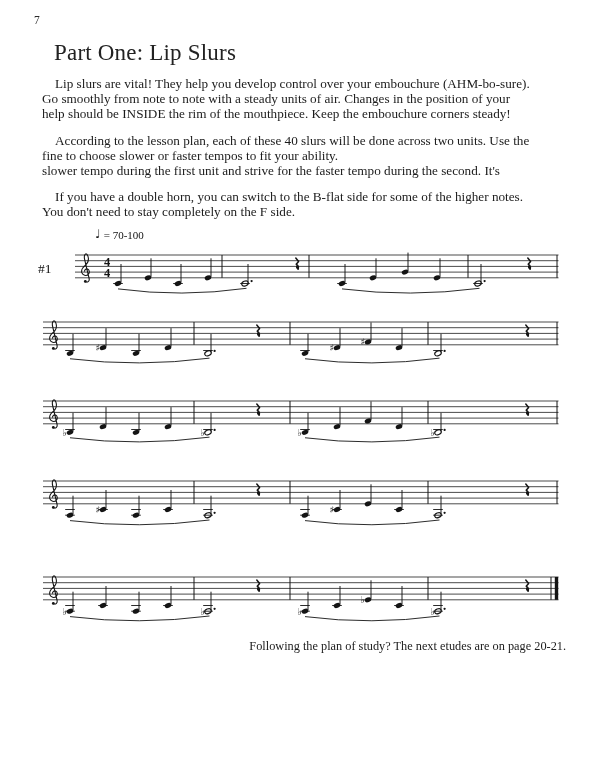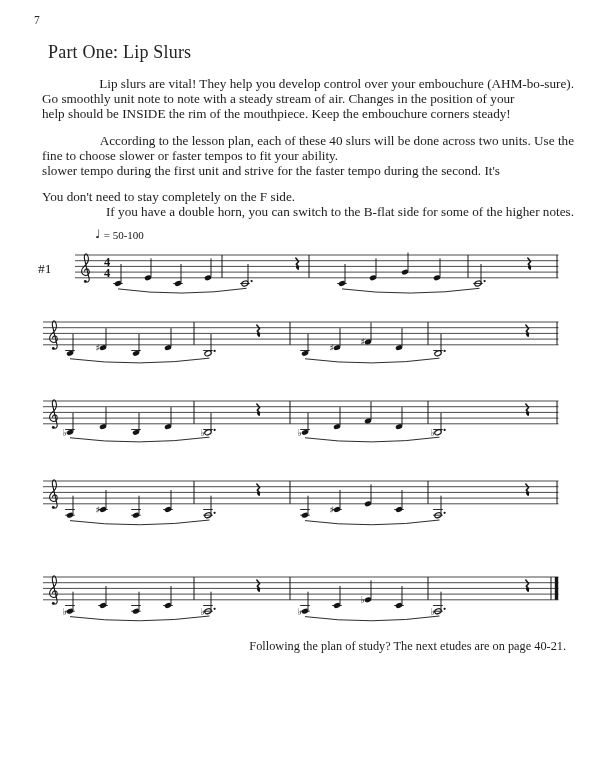--- a/index.html
+++ b/index.html
@@ -12,28 +12,28 @@
     overflow:hidden;
   }
   .page-number{
     position:absolute;left:34px;top:14px;
     font-size:11.5px;color:#2a2a2a;
   }
   .text-col{
     position:absolute;left:42px;top:38px;width:532px;
   }
   .title{
-    font-size:18px;font-weight:400;letter-spacing:0.2px;
-    margin:0 0 9px 6px;line-height:29px;color:#222;
+    font-size:23px;font-weight:400;letter-spacing:0.2px;
+    margin:0 0 9px 12px;line-height:29px;color:#222;
   }
   .para{margin:0 0 11px 0;}
   .tline{
     font-size:13.2px;line-height:15.2px;white-space:nowrap;color:#1b1b1b;
   }
-  .tline.indent{padding-left:13px;text-align:right;}
+  .tline.indent{padding-left:13px;}
   .tempo-mark{
     position:absolute;left:95px;top:228px;
     font-size:11px;color:#111;white-space:nowrap;
     font-family:"Liberation Serif","DejaVu Serif",serif;
   }
   .tempo-mark .qnote{
     font-family:"DejaVu Sans",sans-serif;font-size:12px;
     position:relative;top:-1px;margin-right:3px;
   }
   .ex-label{
@@ -51,37 +51,37 @@
 
 <div class="page">
 
   <div class="page-number">7</div>
 
   <div class="text-col">
     <h1 class="title">Part One: Lip Slurs</h1>
 
     <div class="para">
       <div class="tline indent">Lip slurs are vital! They help you develop control over your embouchure (AHM-bo-sure).</div>
-      <div class="tline">Go smoothly unit note to note with a steady stream of air. Changes in the position of your</div>
+      <div class="tline">Go smoothly from note to note with a steady units of air. Changes in the position of your</div>
       <div class="tline">help should be INSIDE the rim of the mouthpiece. Keep the embouchure corners steady!</div>
     </div>
 
     <div class="para">
       <div class="tline indent">According to the lesson plan, each of these 40 slurs will be done across two units. Use the</div>
       <div class="tline">fine to choose slower or faster tempos to fit your ability.</div>
       <div class="tline">slower tempo during the first unit and strive for the faster tempo during the second. It's</div>
     </div>
 
     <div class="para">
+      <div class="tline indent">If you have a double horn, you can switch to the B-flat side for some of the higher notes.</div>
       <div class="tline">You don't need to stay completely on the F side.</div>
-      <div class="tline indent">If you have a double horn, you can switch to the B-flat side for some of the higher notes.</div>
     </div>
   </div>
 
-  <div class="tempo-mark"><span class="qnote">♩</span><span>= 50-100</span></div>
+  <div class="tempo-mark"><span class="qnote">♩</span><span>= 70-100</span></div>
 
   <div class="ex-label">#1</div>
 
   <div id="systems">
       <svg viewBox="0 0 520 68" width="520" height="68" class="system" style="top:239px;">
         <line x1="35" y1="16" x2="518.5" y2="16" stroke="#2a2a2a" stroke-width="0.85"></line>
         <line x1="35" y1="21.7" x2="518.5" y2="21.7" stroke="#2a2a2a" stroke-width="0.85"></line>
         <line x1="35" y1="27.4" x2="518.5" y2="27.4" stroke="#2a2a2a" stroke-width="0.85"></line>
         <line x1="35" y1="33.1" x2="518.5" y2="33.1" stroke="#2a2a2a" stroke-width="0.85"></line>
         <line x1="35" y1="38.8" x2="518.5" y2="38.8" stroke="#2a2a2a" stroke-width="0.85"></line>
@@ -341,15 +341,15 @@
         <ellipse cx="398" cy="50.199999999999996" rx="3.4" ry="2.35" transform="rotate(-22 398 50.199999999999996)" fill="none" stroke="#141414" stroke-width="1.15"></ellipse>
         <line x1="401" y1="49.199999999999996" x2="401" y2="30.699999999999996" stroke="#141414" stroke-width="0.95"></line>
         <circle cx="404.6" cy="47.8" r="1.15" fill="#141414"></circle>
         <path d="M 0.8 0 L 3.6 3.4 L 1.2 6.2 C 3.4 7.6 3.9 9.0 3.1 11.3 C 1.5 9.9 1.1 9.0 2.2 7.5" transform="translate(485,19)" fill="none" stroke="#141414" stroke-width="1.5" stroke-linecap="round" stroke-linejoin="round"></path>
         <path d="M 265 55.599999999999994 Q 331.5 64.19999999999999 399.5 54.99999999999999" fill="none" stroke="#141414" stroke-width="0.9"></path>
         <line x1="511" y1="16" x2="511" y2="38.8" stroke="#141414" stroke-width="1"></line>
         <rect x="514.8" y="16" width="3.4" height="22.799999999999997" fill="#141414"></rect>
       </svg>
     </div>
 
-  <div class="footer">Following the plan of study? The next etudes are on page 40-21.</div>
+  <div class="footer">Following the plan of study? The next etudes are on page 20-21.</div>
 
 </div>
 
 </body></html>

